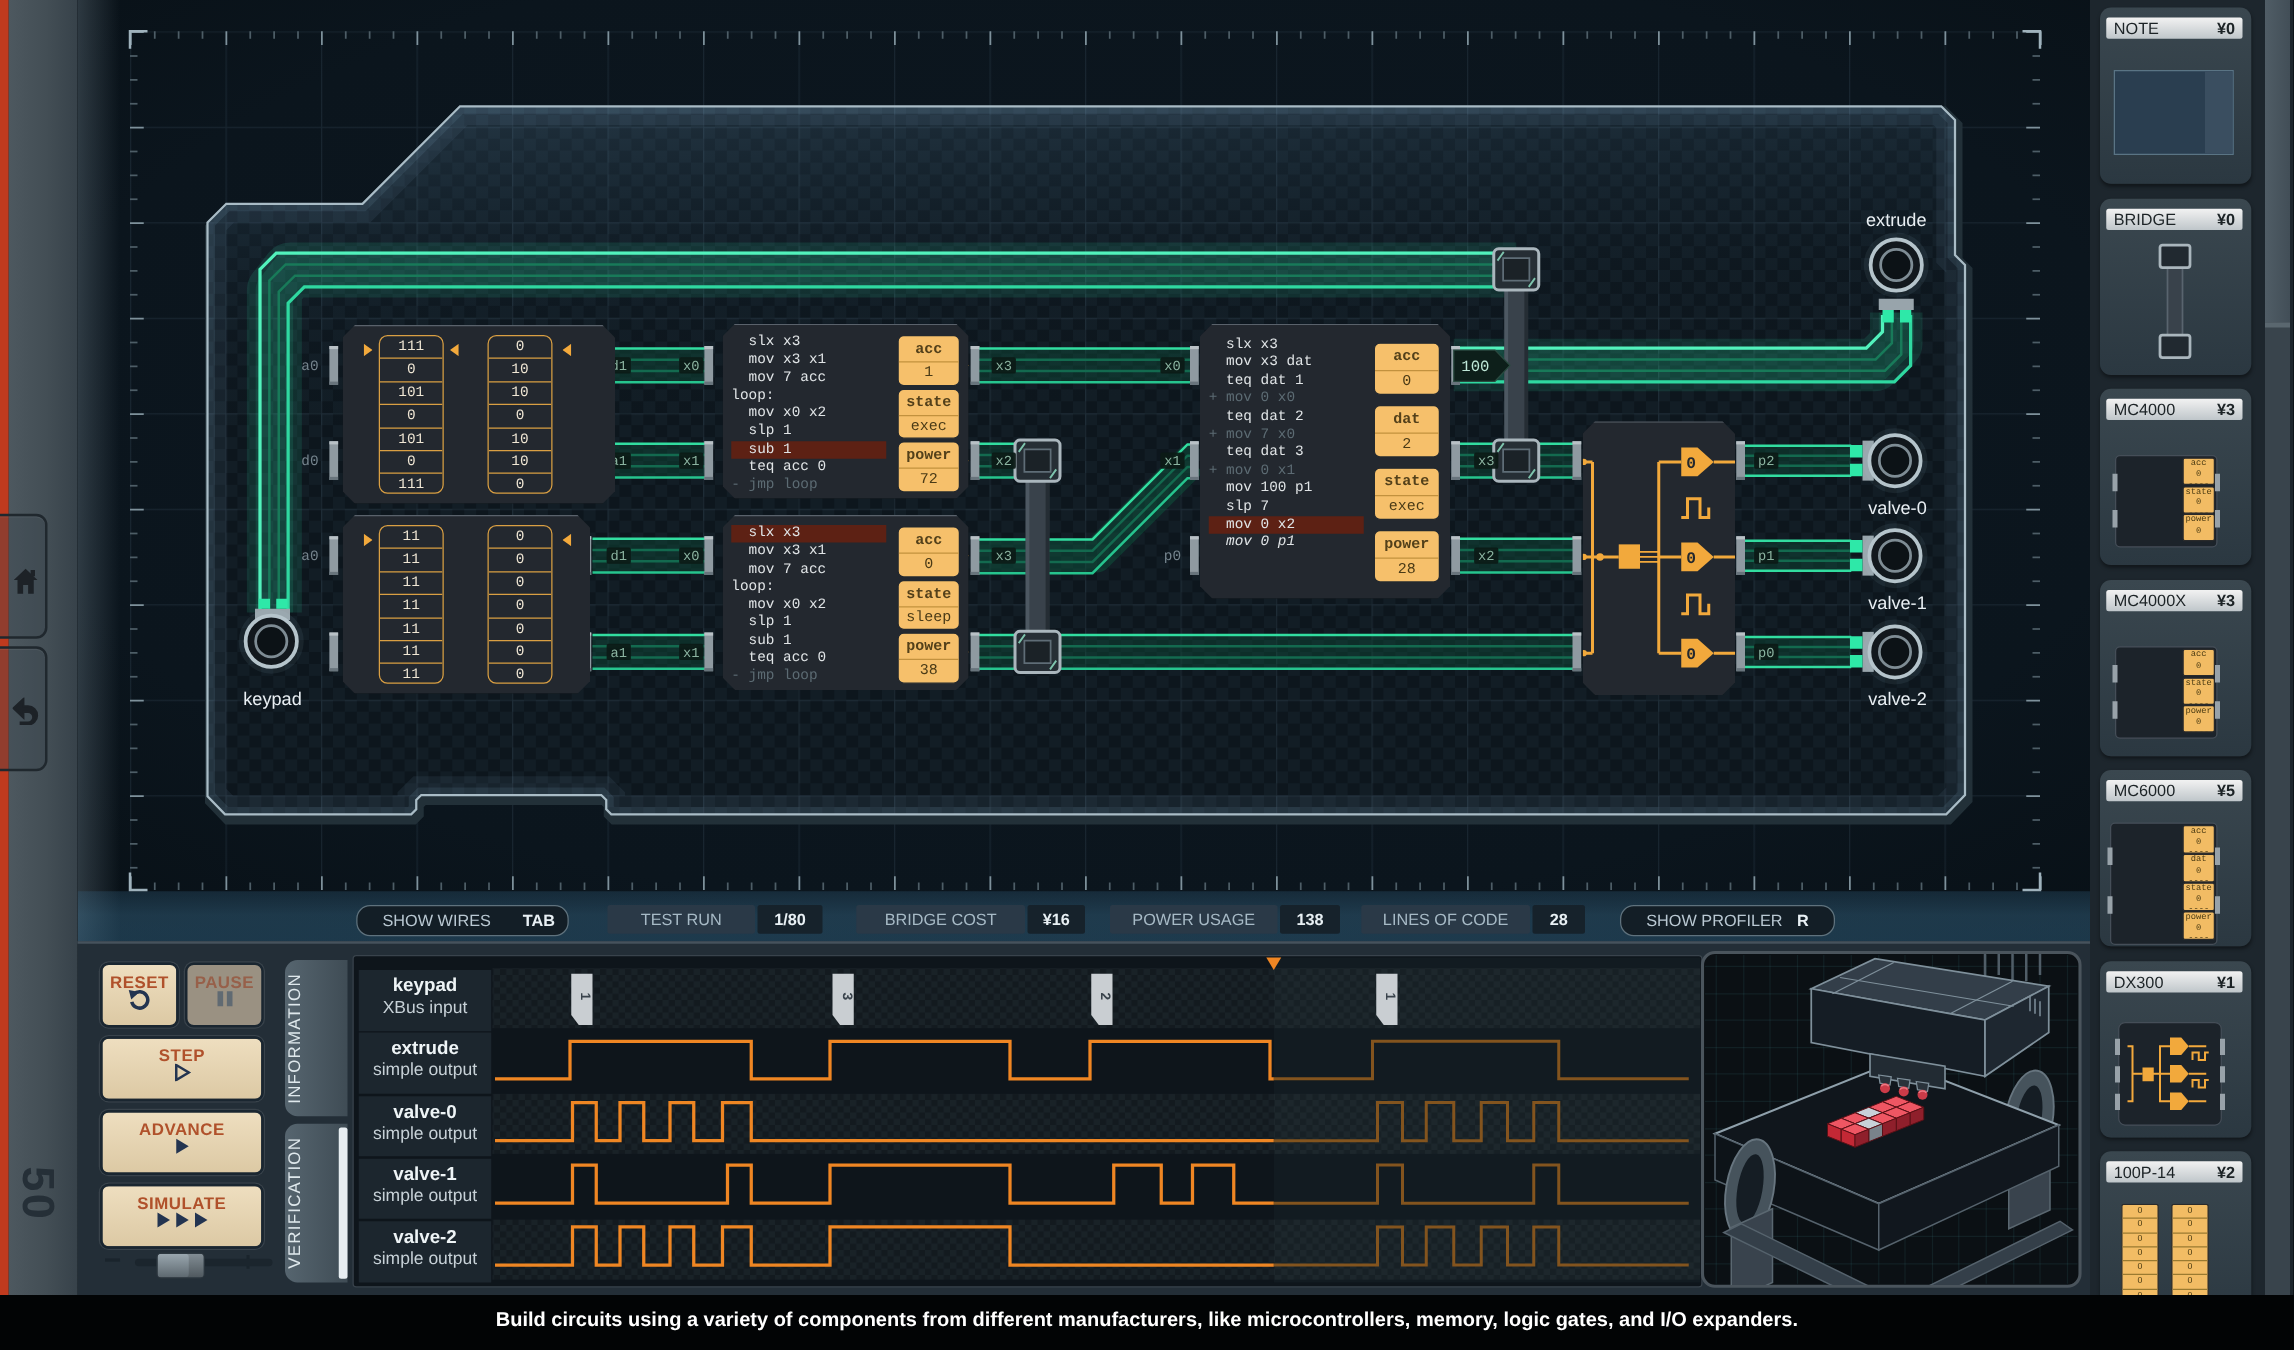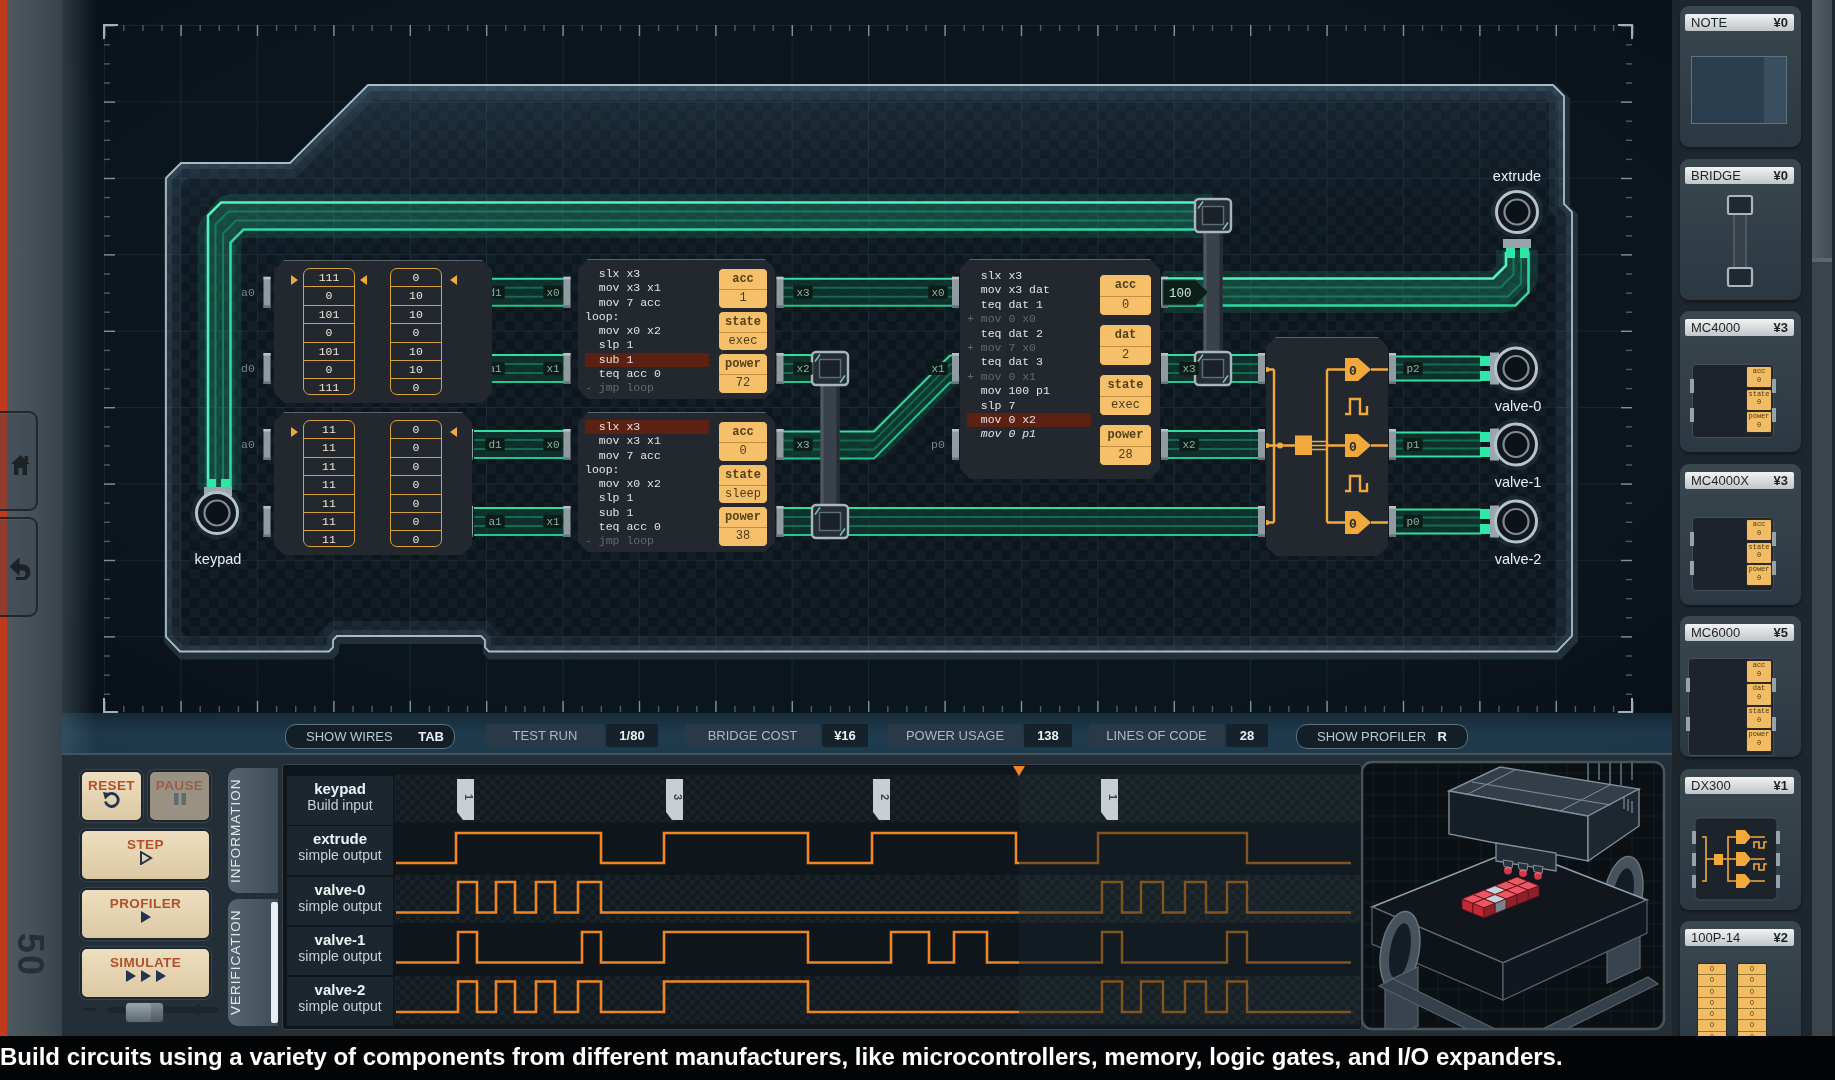--- a/index.html
+++ b/index.html
@@ -1,20 +1,20 @@
 <!DOCTYPE html>
 <html><head>
 <meta charset="utf-8">
 <style>
 html,body{margin:0;padding:0;background:#000;}
 #stage{position:relative;width:1835px;height:1080px;overflow:hidden;background:#070d12;font-family:"Liberation Sans",sans-serif;}
 .abs{position:absolute;}
 #redstripe{left:0;top:0;width:7px;height:1036px;background:#c03a1e;}
 #lsb{left:7px;top:0;width:55px;height:1036px;background:linear-gradient(90deg,#4d585f,#434e55 55%,#37424a);}
-#caption{left:0;top:1036px;width:1835px;height:44px;background:#020405;color:#fff;font-weight:bold;font-size:24px;text-align:left;line-height:42px;}
+#caption{left:0;top:1036px;width:1835px;height:44px;background:#020405;color:#fff;font-weight:bold;font-size:16px;text-align:center;line-height:42px;}
 .stat{top:724px;height:23px;font-size:13px;line-height:23px;color:#b9c8d2;}
 .statbox{display:inline-block;height:23px;vertical-align:top;}
 .sseg{background:#2a3947;color:#a7bac6;text-align:center;border-radius:2px;}
 .sval{background:#16222b;color:#e8f0f4;font-weight:bold;text-align:center;border-radius:2px;}
 .outl{border:1.5px solid #5f727d;}
 #bpanel{left:62px;top:753px;width:1610px;height:283px;background:#232e37;border-top:2px solid #46525c;}
 .cbtn{position:absolute;background:linear-gradient(180deg,#eedebf,#dcc9a4);border:2px solid #1a2630;border-radius:7px;box-shadow:0 0 0 1px rgba(255,255,255,0.10);color:#b0512b;font-weight:bold;text-align:center;font-size:13.5px;letter-spacing:0.4px;}
 .tab{position:absolute;left:166px;width:50px;background:linear-gradient(90deg,#56656f,#3f4c55);border-radius:10px 0 0 10px;color:#dfe8ec;}
 .tabtxt{transform:rotate(180deg);writing-mode:vertical-rl;width:100%;height:100%;text-align:center;font-size:13.5px;letter-spacing:1px;}
 .wlabel{position:absolute;left:225px;width:106px;height:48.5px;background:#1c262e;color:#eef4f6;text-align:center;}
@@ -796,21 +796,21 @@
             <rect x="8.5" y="1" width="4.5" height="12" fill="#606a72"></rect>
           </svg></div>
       </div>
       <div class="cbtn" style="left:18px;top:74px;width:127px;height:48px;">
         <div style="margin-top:6px;">STEP</div>
         <div style="margin-top:-1px;"><svg width="16" height="14" viewBox="0 0 16 14">
             <polygon points="3,1 13,7 3,13" fill="none" stroke="#233450" stroke-width="2"></polygon>
           </svg></div>
       </div>
       <div class="cbtn" style="left:18px;top:133px;width:127px;height:48px;">
-        <div style="margin-top:6px;">PROFILER</div>
+        <div style="margin-top:6px;">ADVANCE</div>
         <div style="margin-top:-1px;"><svg width="16" height="14" viewBox="0 0 16 14">
             <polygon points="3,1 13,7 3,13" fill="#233450"></polygon>
           </svg></div>
       </div>
       <div class="cbtn" style="left:18px;top:192px;width:127px;height:48px;">
         <div style="margin-top:6px;">SIMULATE</div>
         <div style="margin-top:-1px;"><svg width="46" height="14" viewBox="0 0 46 14">
             <polygon points="3,1 13,7 3,13" fill="#233450"></polygon>
             <polygon points="18,1 28,7 18,13" fill="#233450"></polygon>
             <polygon points="33,1 43,7 33,13" fill="#233450"></polygon>
@@ -823,21 +823,21 @@
       <div class="tab" style="top:13px;height:125px;">
         <div class="tabtxt">INFORMATION</div>
       </div>
       <div class="tab" style="top:144px;height:127px;">
         <div class="tabtxt">VERIFICATION</div>
       </div>
       <div class="abs" style="left:209px;top:147px;width:7px;height:121px;background:#e8eef2;border-radius:2px;"></div>
       <div class="abs" style="left:220px;top:9px;width:1078px;height:264px;background:#0e151b;border:1px solid #39434c;border-radius:3px;"></div>
       <div class="wlabel" style="top:21.0px;">
         <b>keypad</b>
-        <span>Build input</span>
+        <span>XBus input</span>
       </div>
       <div class="wlabel" style="top:71.3px;">
         <b>extrude</b>
         <span>simple output</span>
       </div>
       <div class="wlabel" style="top:121.6px;">
         <b>valve-0</b>
         <span>simple output</span>
       </div>
       <div class="wlabel" style="top:171.9px;">

